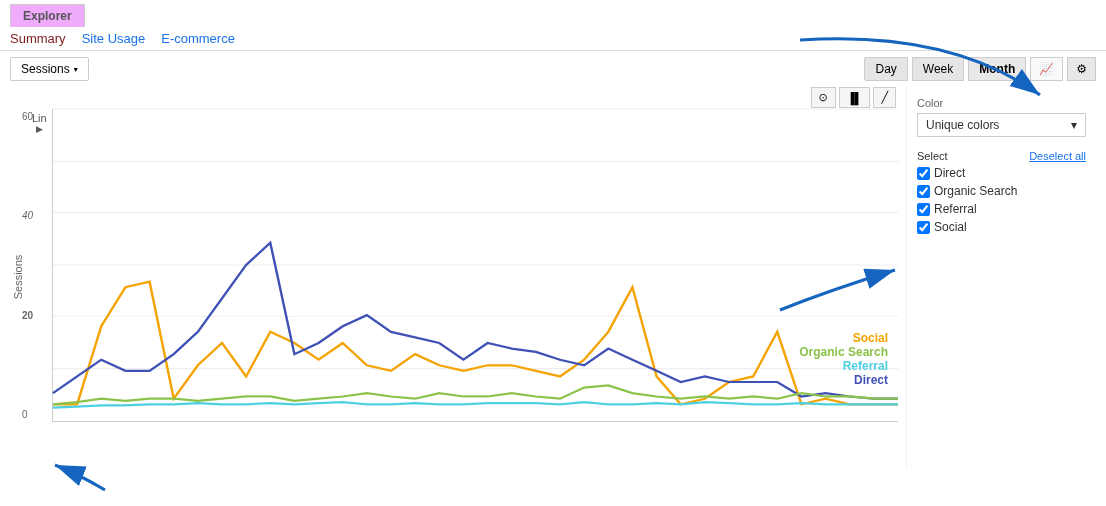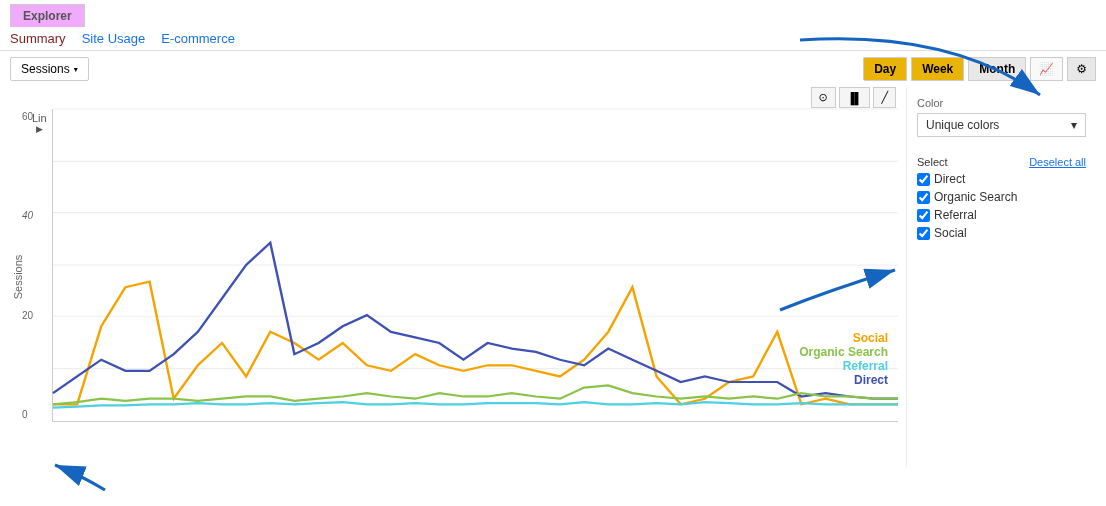--- a/index.html
+++ b/index.html
@@ -9,30 +9,30 @@
     .explorer-tab { display: inline-block; background: #f0abfc; border: 1px solid #ccc; border-bottom: none; padding: 4px 12px; font-size: 12px; font-weight: bold; color: #555; margin-bottom: 0; }
     .top-nav { border-bottom: 1px solid #ddd; padding: 4px 10px; display: flex; gap: 16px; align-items: center; }
     .top-nav a { color: #7f1d1d; text-decoration: none; font-size: 13px; }
     .top-nav a.active { color: #1a73e8; }
 
     .toolbar { display: flex; align-items: center; justify-content: space-between; padding: 6px 10px; }
     .sessions-btn { display: flex; align-items: center; gap: 4px; border: 1px solid #ccc; padding: 4px 10px; border-radius: 2px; cursor: pointer; font-size: 12px; background: #fff; }
     .sessions-btn .arrow { font-size: 8px; }
 
     .time-controls { display: flex; align-items: center; gap: 4px; }
-    .time-btn { border: 1px solid #ccc; padding: 4px 10px; cursor: pointer; font-size: 12px; background: #eab308; font-weight: bold; }
+    .time-btn { border: 1px solid #ccc; padding: 4px 10px; cursor: pointer; font-size: 12px; background: #e5e5e5; }
     .time-btn:first-child { border-radius: 2px 0 0 2px; }
     .time-btn.active { background: #e8e8e8; font-weight: bold; }
     .icon-btn { border: 1px solid #ccc; padding: 4px 8px; cursor: pointer; background: #f9f9f9; font-size: 12px; }
     .icon-btn.active { background: #e8e8e8; }
     .chart-icon { border: 1px solid #ccc; padding: 3px 7px; cursor: pointer; background: #f5f5f5; font-size: 11px; }
 
     .right-panel { width: 190px; padding: 10px; border-left: 1px solid #eee; }
     .color-label { font-size: 11px; color: #666; margin-bottom: 4px; }
-    .color-select { display: flex; align-items: center; justify-content: space-between; border: 1px solid #ccc; padding: 4px 8px; margin-bottom: 19px; font-size: 12px; }
+    .color-select { display: flex; align-items: center; justify-content: space-between; border: 1px solid #ccc; padding: 4px 8px; margin-bottom: 13px; font-size: 12px; }
     .select-header { display: flex; justify-content: space-between; margin-bottom: 4px; font-size: 11px; }
     .deselect-all { color: #1a73e8; cursor: pointer; text-decoration: underline; }
     .checkbox-item { display: flex; align-items: center; gap: 4px; margin-bottom: 4px; font-size: 12px; }
     .checkbox-item input { margin: 0; }
   </style>
 </head>
 <body>
 
 <div style="padding: 0 10px; padding-top: 4px;">
   <span class="explorer-tab">Explorer</span>
@@ -73,21 +73,21 @@
 
     <div style="position: absolute; left: 22px; top: 25px; font-size: 11px; color: #555; display: flex; flex-direction: column; align-items: center;">
       <span>Lin</span>
       <span style="font-size: 9px;">▶</span>
     </div>
 
     <div style="position: absolute; left: 42px; top: 22px; right: 8px; bottom: 45px;">
       
       <div style="position: absolute; left: -30px; top: 0; bottom: 0; display: flex; flex-direction: column-reverse; justify-content: space-between; padding: 2px 0;">
         <span style="font-size: 10px; color: #666;">0</span>
-        <span style="font-size: 10px; color: #666;">20</span>
+        <span style="font-size: 10px; color: #666; font-weight: bold;">20</span>
         <span style="font-size: 10px; color: #666; font-style: italic;">40</span>
         <span style="font-size: 10px; color: #666;">60</span>
       </div>
 
       <svg width="100%" height="100%" viewBox="0 0 700 280" preserveAspectRatio="none" style="border-left: 1px solid #ccc; border-bottom: 1px solid #ccc; overflow: visible;">
 
         <line x1="0" y1="233" x2="700" y2="233" stroke="#eee" stroke-width="1"></line>
         <line x1="0" y1="186" x2="700" y2="186" stroke="#eee" stroke-width="1"></line>
         <line x1="0" y1="140" x2="700" y2="140" stroke="#eee" stroke-width="1"></line>
         <line x1="0" y1="93" x2="700" y2="93" stroke="#eee" stroke-width="1"></line>

